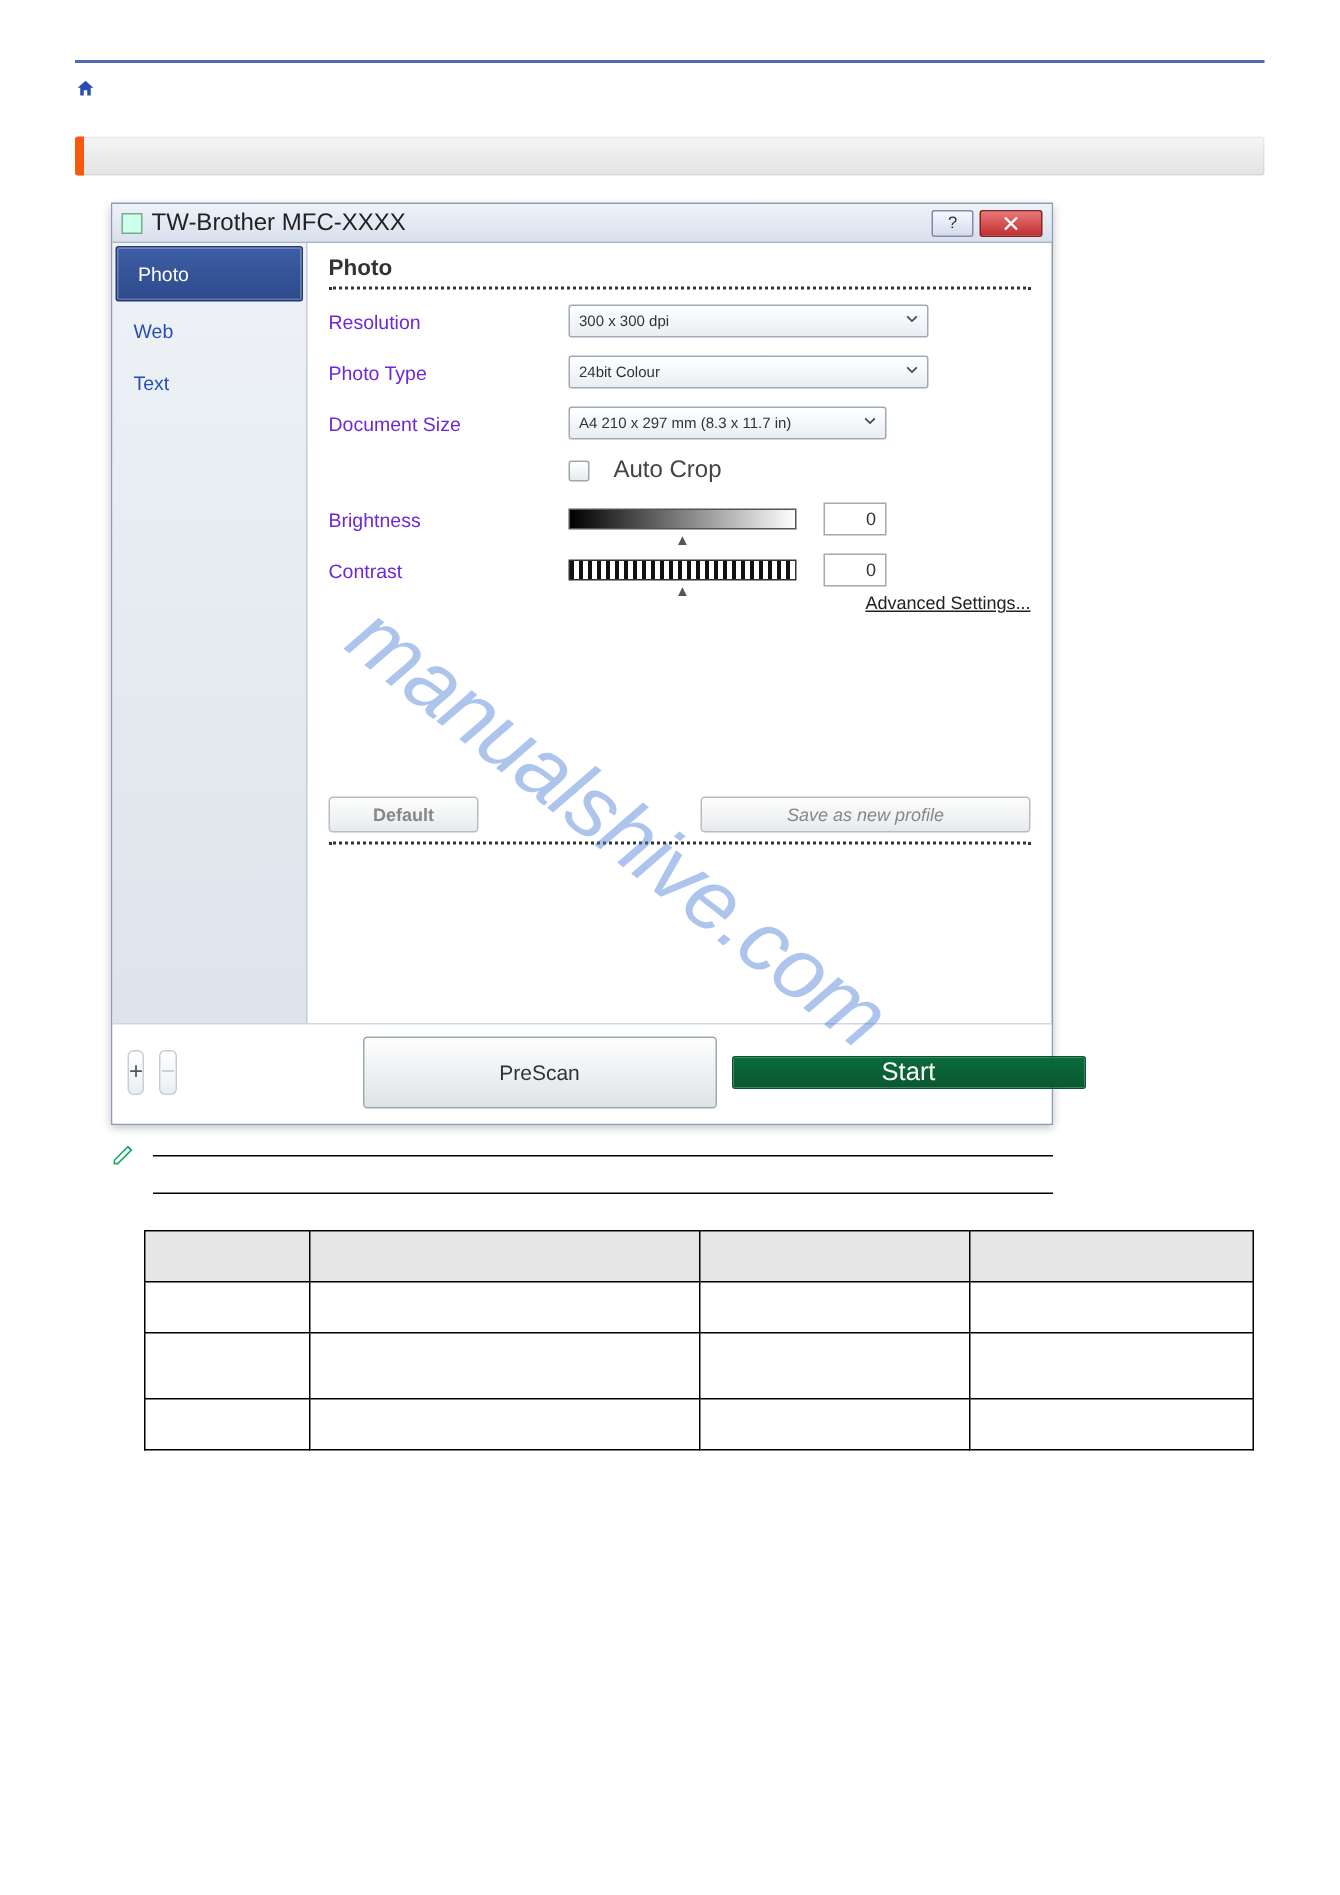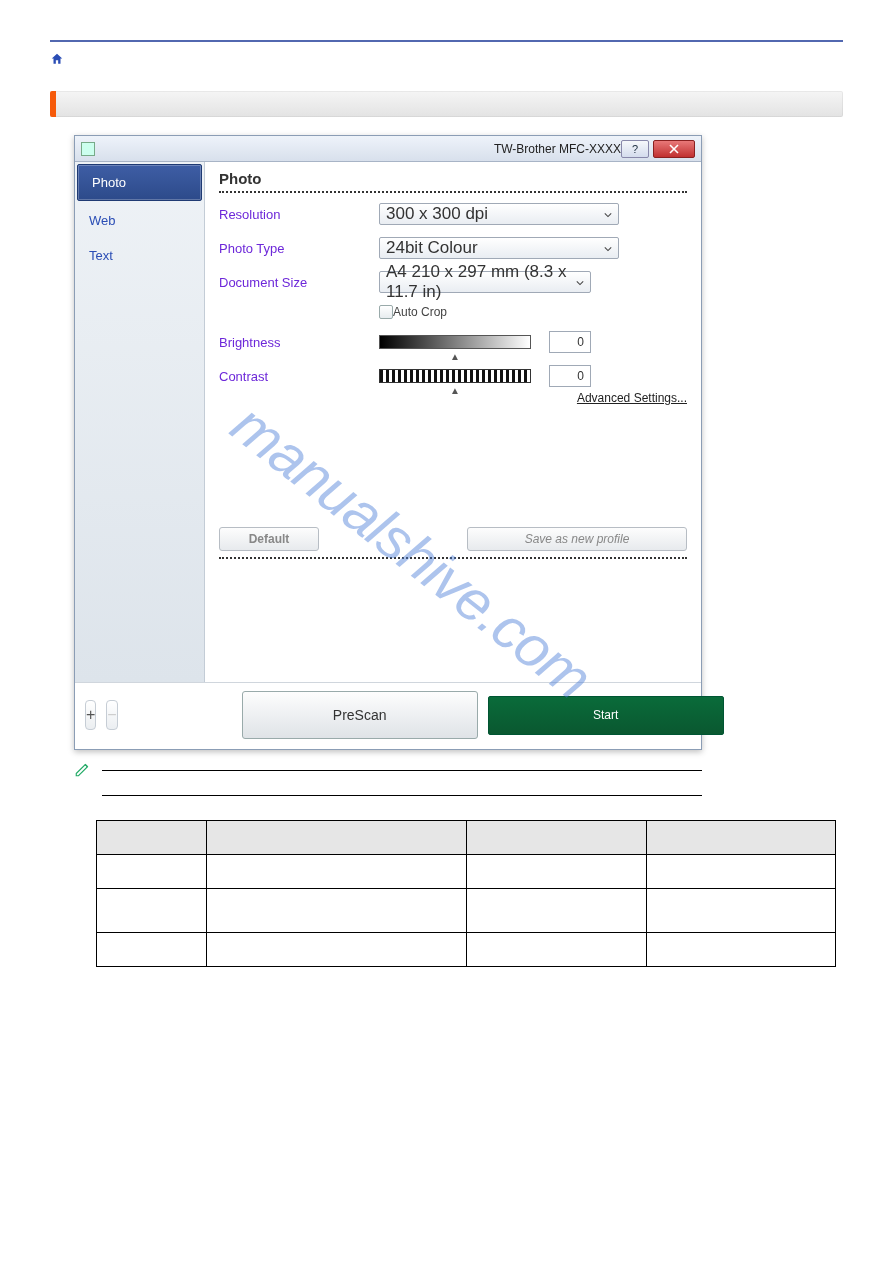--- a/index.html
+++ b/index.html
@@ -9,42 +9,42 @@
   .home-row { padding: 0 50px 4px 50px; display:flex; justify-content:space-between; align-items:center; }
   .home-icon svg { width: 14px; height: 14px; }
   .gap-above { height: 18px; }
   .section-bar { margin: 0 50px; height: 26px; background: linear-gradient(#f5f5f5, #e3e3e3); border-radius: 2px; position: relative; box-shadow: inset 0 0 0 1px rgba(0,0,0,.05); }
   .section-bar::before { content:""; position:absolute; left:0; top:0; bottom:0; width:6px; background:#f65a0a; border-radius:2px 0 0 2px; }
 
   
   .window { margin: 18px 50px 0 74px; width: 628px; border: 1px solid #8b9db5; box-shadow: 0 2px 6px rgba(0,0,0,.25); background:#fff; }
   .titlebar { height: 26px; background: linear-gradient(#eef3fa,#d8e0ec); display:flex; align-items:center; padding:0 6px 0 6px; border-bottom:1px solid #a8b4c6; }
   .app-icon { width:14px; height:14px; border:1px solid #7a8; background:#cfe; margin-right:6px; }
-  .window-title { font-size:12px; color:#222; flex:1;text-align:right; }
+  .window-title { font-size:16px; color:#222; flex:1; }
   .title-btns { display:flex; gap:4px; }
   .win-help { width:28px; height:18px; background:linear-gradient(#f6f8fb,#d4dced); border:1px solid #88a; color:#234; font-size:11px; display:flex; align-items:center; justify-content:center; border-radius:2px; }
   .win-close { width:42px; height:18px; background:linear-gradient(#e87878,#c03030); border:1px solid #8a2020; border-radius:2px; display:flex; align-items:center; justify-content:center; }
   .win-close svg { width:10px; height:10px; }
 
   .dialog-body { display:flex; height:520px; }
   .sidebar { width:130px; background:linear-gradient(#eef2f6,#dde4eb); border-right:1px solid #c3ccd6; display:flex; flex-direction:column; }
   .tab { padding:10px 14px; font-size:13px; color:#2a4db5; cursor:pointer; }
   .tab.active { background:linear-gradient(#3e5ea5,#2d4a8a); color:#fff; border:1px solid #1f3a73; margin:2px; border-radius:2px; box-shadow:inset 0 0 0 1px rgba(255,255,255,.25); }
 
   .main-pane { flex:1; padding:8px 14px 6px 14px; position:relative; }
   .panel-title { font-weight:bold; font-size:15px; margin-bottom:2px; }
   .dot-rule { border:none; border-top:2px dotted #333; margin:4px 0 10px 0; }
 
   .form-grid { display:grid; grid-template-columns: 160px 1fr; row-gap:12px; align-items:center; }
   .lbl { font-size:13px; color:#6d28d9; }
-  .select { height:22px; width:240px; border:1px solid #a0a9b6; border-radius:2px; background:linear-gradient(#fff,#e9edf2); font-size:17px; padding:0 22px 0 6px; position:relative; display:flex; align-items:center; }
+  .select { height:22px; width:240px; border:1px solid #a0a9b6; border-radius:2px; background:linear-gradient(#fff,#e9edf2); font-size:10px; padding:0 22px 0 6px; position:relative; display:flex; align-items:center; }
   .select .caret { position:absolute; right:6px; top:50%; transform:translateY(-50%); }
   .select .caret svg { width:8px; height:8px; }
 
-  .checkbox-row { grid-column:2; display:flex; align-items:center; gap:0; font-size:12px; color:#444; }
+  .checkbox-row { grid-column:2; display:flex; align-items:center; gap:16px; font-size:16px; color:#444; }
   .chk { width:14px; height:14px; border:1px solid #9aa; background:linear-gradient(#fff,#e7ecef); border-radius:2px; }
 
   .slider-row { grid-column:2; display:flex; align-items:center; gap:18px; }
   .slider-box { width:152px; position:relative; }
   .grad { height:14px; border:1px solid #555; }
   .grad.bright { background:linear-gradient(90deg,#000,#fff); }
   .grad.contrast { background: repeating-linear-gradient(90deg,#111 0 3px,#fff 3px 6px); border:1px solid #333; }
   .pointer { position:absolute; top:16px; left:50%; transform:translateX(-50%); font-size:10px; color:#555; }
   .numbox { width:42px; height:22px; border:1px solid #a0a9b6; background:#fff; display:flex; align-items:center; justify-content:flex-end; padding:0 6px; font-size:12px; }
 
@@ -53,21 +53,21 @@
   .bottom-row1 { display:flex; justify-content:space-between; margin-top:122px; }
   .btn-grey { height:24px; border:1px solid #b7bdc4; background:linear-gradient(#fdfdfd,#e7eaed); border-radius:3px; font-size:12px; color:#888; display:flex; align-items:center; justify-content:center; }
   .btn-default { width:100px;font-weight:bold; }
   .btn-saveprof { width:220px;font-style:italic; }
   .dot-rule2 { border:none; border-top:2px dotted #333; margin:6px 0 0 0; }
 
   .bottom-row2 { display:flex; align-items:center; padding:8px 14px 10px 10px; gap:10px; border-top:1px solid #d0d6dd; background:#fff; }
   .sq-btn { width:30px; height:30px; border:1px solid #c6cdd5; border-radius:4px; background:linear-gradient(#fff,#ebeef1); display:flex; align-items:center; justify-content:center; font-size:16px; color:#555; }
   .sq-btn.disabled { color:#ccc; }
   .btn-prescan { flex:0 0 236px; height:48px; border:1px solid #9aa; border-radius:3px; background:linear-gradient(#fdfdfd,#dfe3e7); font-size:14px; display:flex; align-items:center; justify-content:center; margin-left:114px; }
-  .btn-start { flex:0 0 236px; height:39px; border:1px solid #053; border-radius:2px; background:linear-gradient(#0a6b3a,#0a5830); color:#fff; font-size:12px; display:flex; align-items:center; justify-content:center; }
+  .btn-start { flex:0 0 236px; height:22px; border:1px solid #053; border-radius:2px; background:linear-gradient(#0a6b3a,#0a5830); color:#fff; font-size:17px; display:flex; align-items:center; justify-content:center; }
 
   
   .note-block { margin:10px 50px 0 74px; width:628px; }
   .note-row { display:flex; align-items:center; gap:6px; }
   .pencil-icon svg { width:18px; height:18px; }
   .note-line { flex:1; border-top:1.5px solid #000; margin-left:4px; }
   .note-line2 { border-top:1.5px solid #000; margin-left:28px; width:calc(100% - 28px); margin-top:14px; }
 
   
   .scan-table { margin:24px 50px 0 96px; width:740px; border-collapse:collapse; }

